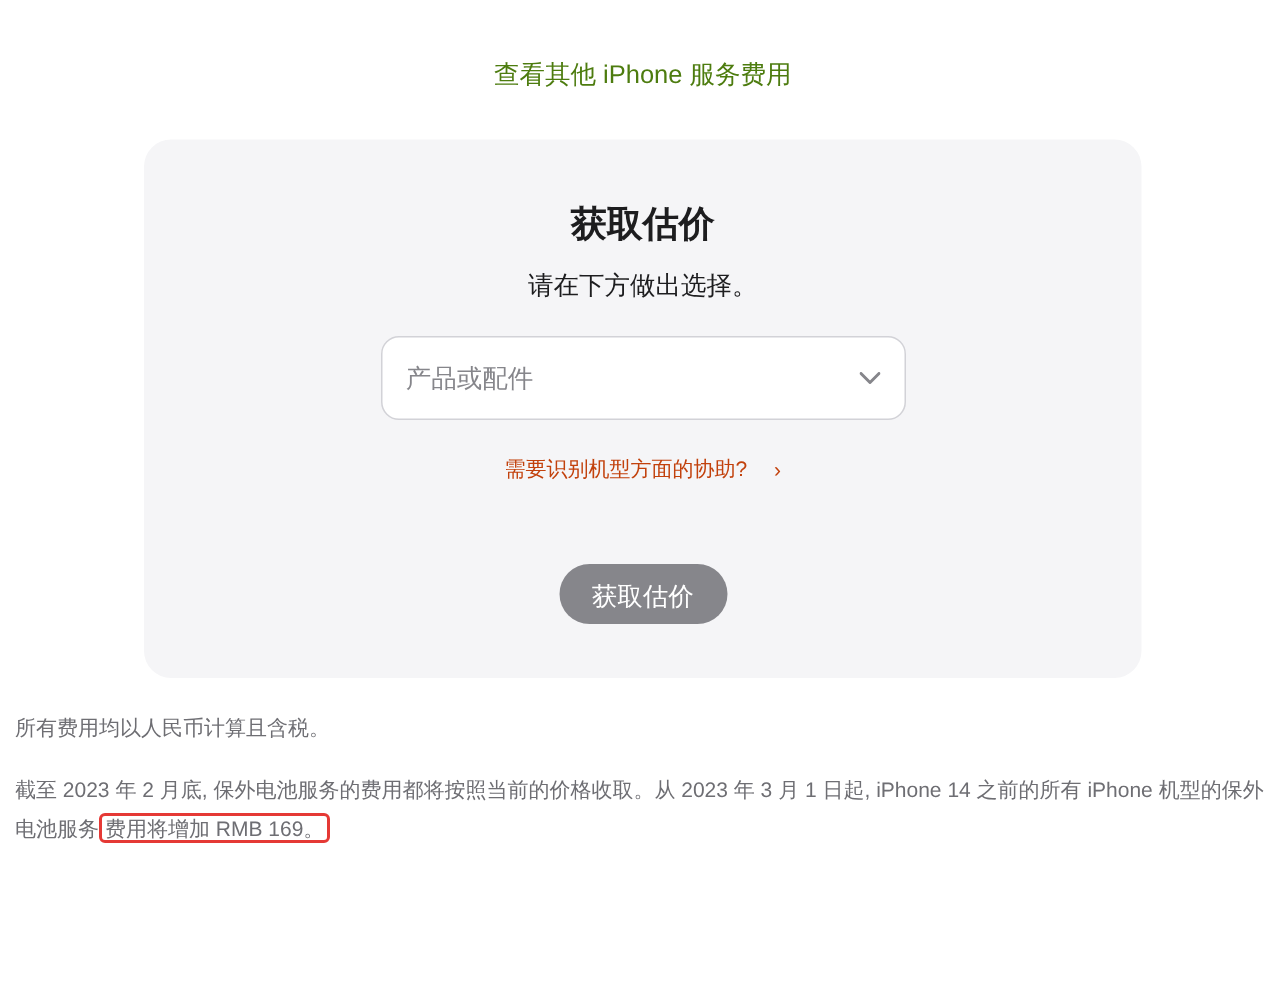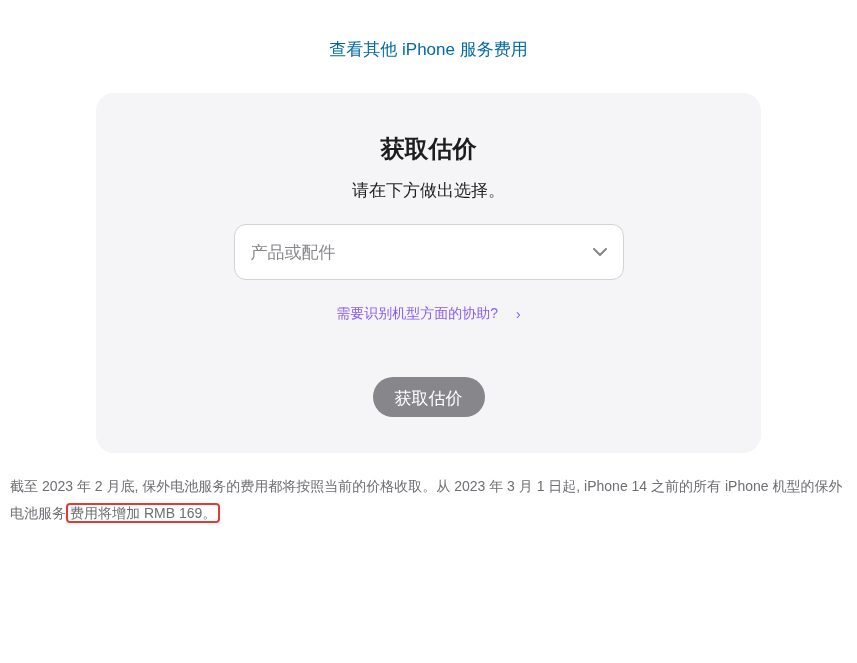--- a/index.html
+++ b/index.html
@@ -13,21 +13,21 @@
       width: 857px;
       height: 663px;
       position: relative;
     }
     .top-link {
       text-align: center;
       padding-top: 38px;
       padding-bottom: 20px;
     }
     .top-link a {
-      color: #0369a1;
+      color: #4d7c0f;
       text-decoration: none;
       font-size: 17px;
       font-weight: 400;
     }
     .card {
       width: 665px;
       margin: 12px auto 0;
       background: #f5f5f7;
       border-radius: 18px;
       padding: 40px 50px 36px;
@@ -38,21 +38,21 @@
       font-weight: 600;
       color: #1d1d1f;
       margin-bottom: 14px;
     }
     .card-subtitle {
       font-size: 17px;
       color: #1d1d1f;
       margin-bottom: 22px;
     }
     .select-wrap {
-      width: 390px;
+      width: 350px;
       margin: 0 auto 24px;
       position: relative;
     }
     .select-box {
       width: 100%;
       height: 56px;
       background: #fff;
       border: 1px solid #d2d2d7;
       border-radius: 12px;
       padding: 0 40px 0 16px;
@@ -74,21 +74,21 @@
     .chevron svg {
       width: 14px;
       height: 8px;
       display: block;
     }
     .help-link {
       margin-top: 4px;
       margin-bottom: 54px;
     }
     .help-link a {
-      color: #8b5cf6;
+      color: #c2410c;
       text-decoration: none;
       font-size: 14px;
       display: inline-flex;
       align-items: center;
       gap: 18px;
     }
     .help-link .arrow {
       display: inline-block;
     }
     .submit-btn {
@@ -145,16 +145,17 @@
     <a href="#">
       <span>需要识别机型方面的协助?</span>
       <span class="arrow">›</span>
     </a>
   </div>
 
   <button class="submit-btn">获取估价</button>
 </div>
 
 <div class="footer-text">
+  <p>所有费用均以人民币计算且含税。</p>
   <p>
     <span>截至 2023 年 2 月底, 保外电池服务的费用都将按照当前的价格收取。从 2023 年 3 月 1 日起, iPhone 14 之前的所有 iPhone 机型的保外电池服务</span><span class="highlight">费用将增加 RMB 169。</span>
   </p>
 </div>
 
 </body></html>

